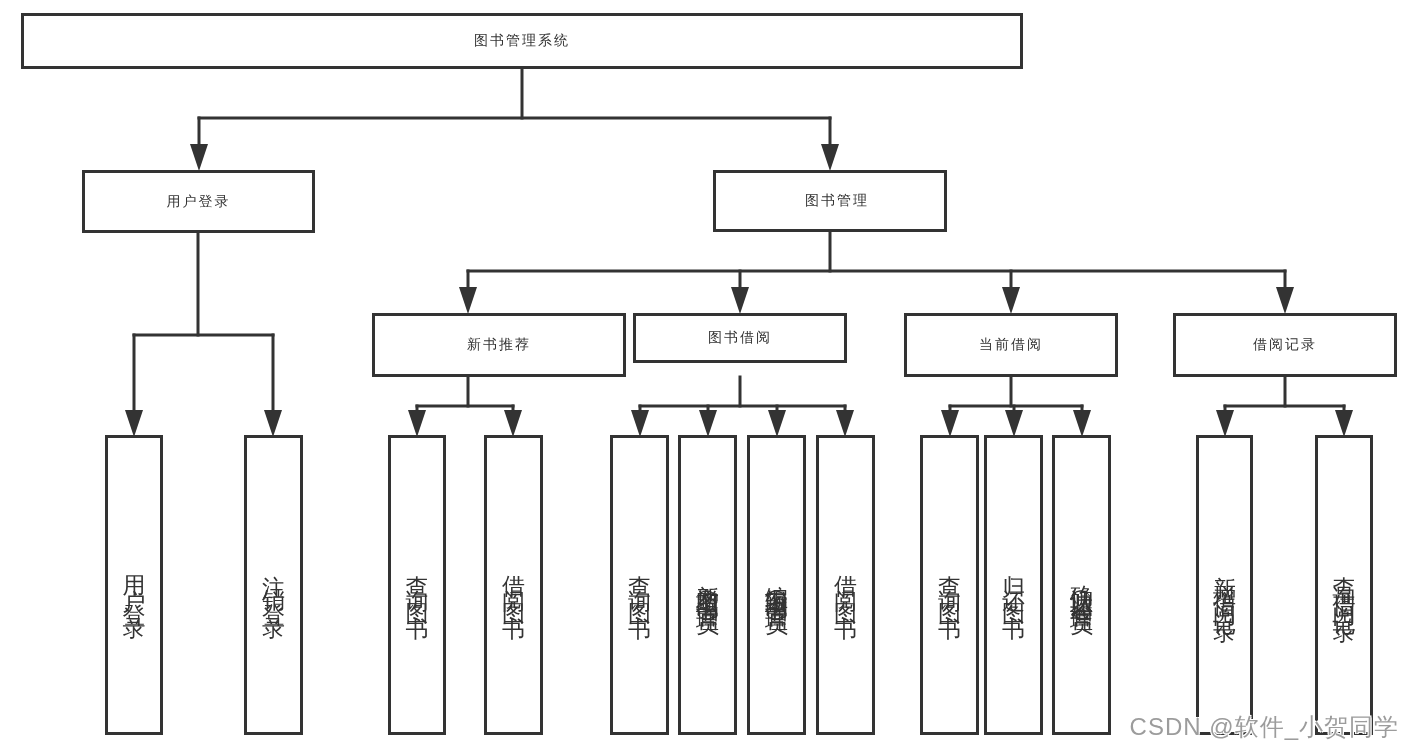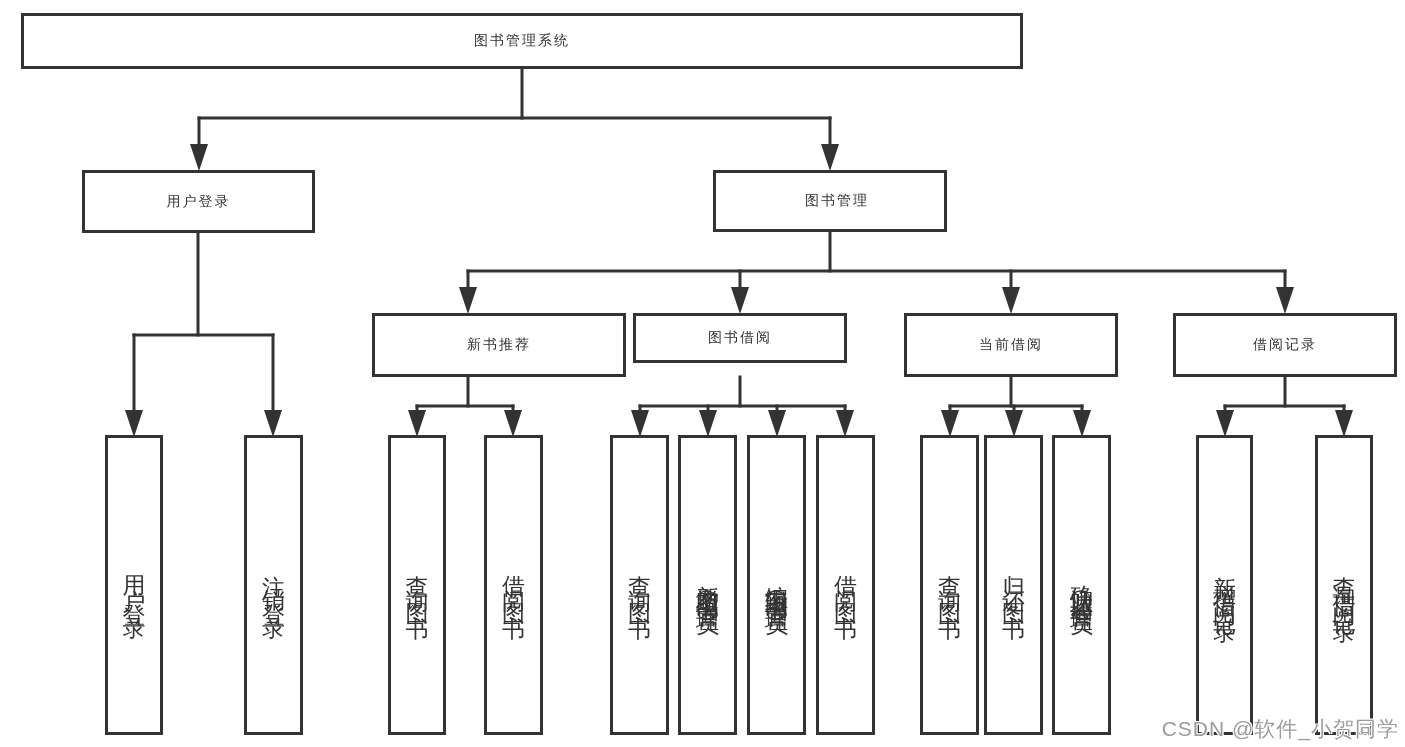--- a/index.html
+++ b/index.html
@@ -40,21 +40,21 @@
     letter-spacing: 14px;
     line-height: 1;
   }
   .v-node.v6 { letter-spacing: 9px; }
   .v-node.v9 { letter-spacing: 4px; }
   .watermark {
     position: absolute;
     right: 6px;
     bottom: 4px;
     z-index: 5;
-    font-size: 21px;
+    font-size: 24px;
     letter-spacing: 1px;
     color: #9c9c9c;
     text-shadow: 1px 1px 0 #ffffff, -1px -1px 0 #ffffff, 1px -1px 0 #ffffff, -1px 1px 0 #ffffff;
     white-space: nowrap;
   }
 </style>
 </head>
 <body>
 
 <div class="stage">

